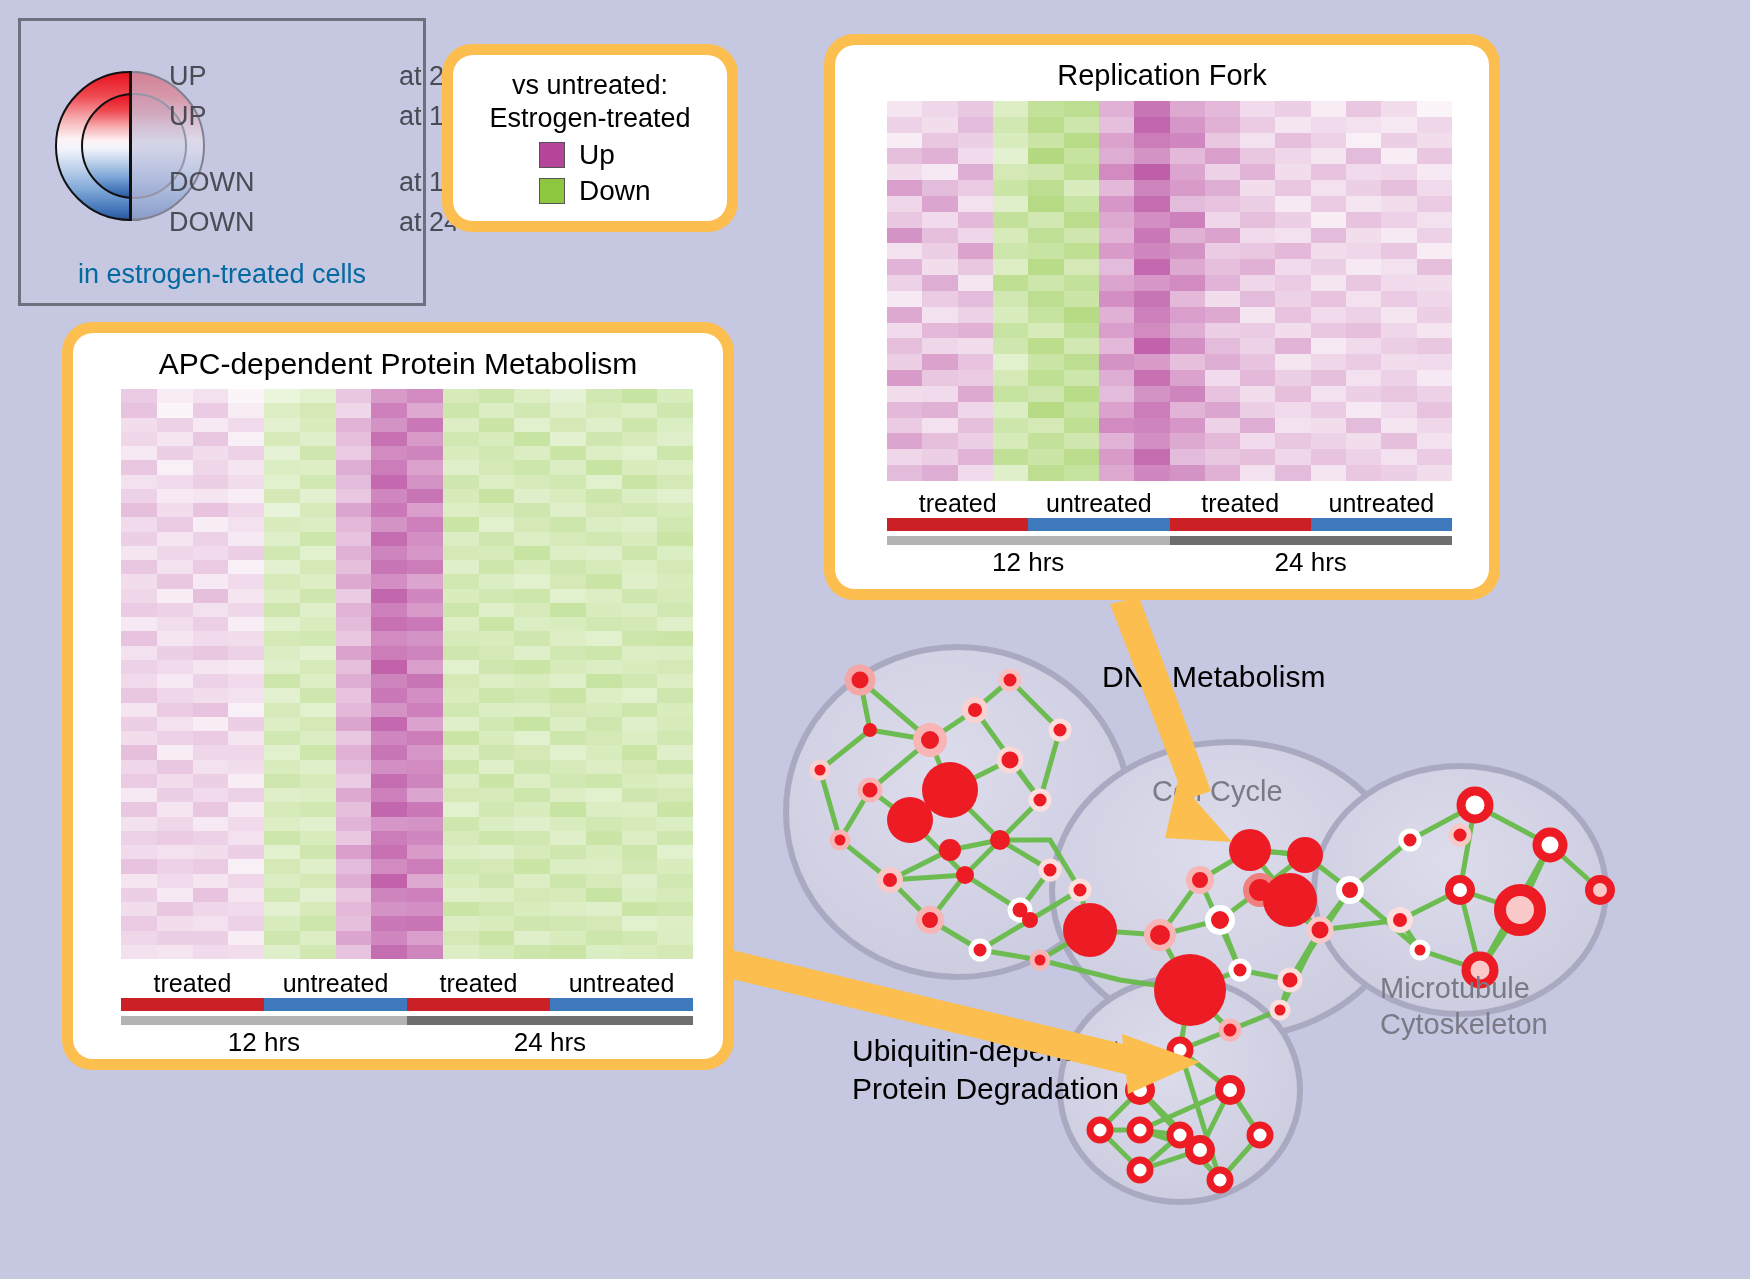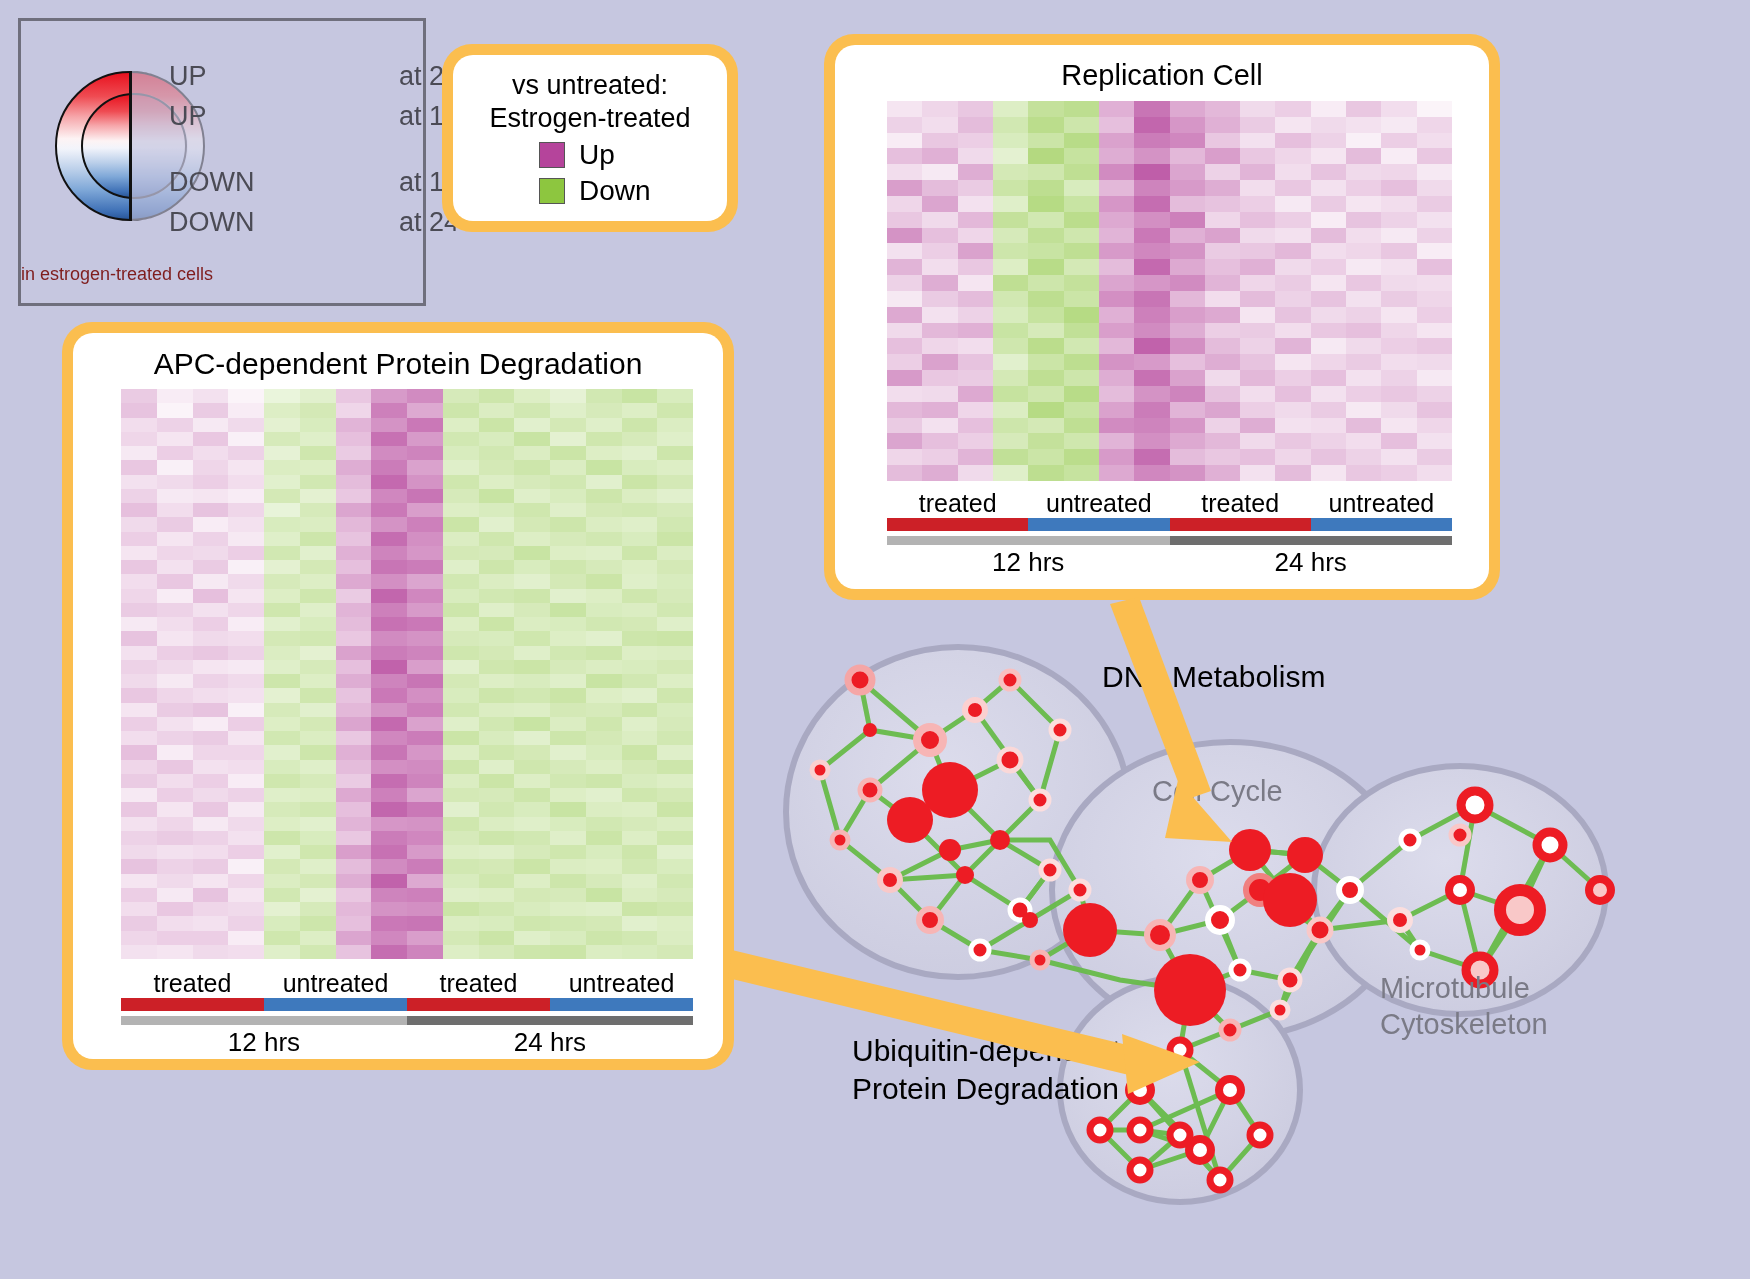--- a/index.html
+++ b/index.html
@@ -34,22 +34,22 @@
     background:rgba(198,199,224,0.62);border-radius:0 75px 75px 0;
   }
   .ring-halfmask2{
     position:absolute;left:75px;top:50px;width:58px;height:106px;
     background:rgba(198,199,224,0.30);border-radius:0 53px 53px 0;
   }
   .ring-divider{position:absolute;left:74px;top:28px;width:2.5px;height:150px;background:#111;}
   #circle-legend .lg-row{position:absolute;color:#4b4b55;font-size:27px;white-space:nowrap;}
   #circle-legend .lg-key{position:absolute;}
   #circle-legend .lg-val{position:absolute;left:230px;}
-  .lg-foot{position:absolute;left:0;top:236px;width:100%;text-align:left;color:#7f1d1d;
-    font-size:18px;line-height:34px;}
+  .lg-foot{position:absolute;left:0;top:236px;width:100%;text-align:center;color:#0369a1;
+    font-size:27px;line-height:34px;}
 
   
   .opanel{
     background:#fbbe4f;border-radius:30px;padding:11px;box-sizing:border-box;
   }
   .opanel > .inner{
     background:#fff;border-radius:20px;width:100%;height:100%;box-sizing:border-box;
     position:relative;
   }
   #legend-updown{left:442px;top:44px;width:296px;height:188px;}
@@ -128,21 +128,21 @@
     </div>
     <div class="ud-row">
       <span class="ud-swatch" id="sw-down" style="background: rgb(141, 198, 63);"></span>
       <span class="ud-label">Down</span>
     </div>
   </div>
 </div>
 
 <div class="abs opanel" id="panel-replication">
   <div class="inner">
-    <div class="panel-title">Replication Cell</div>
+    <div class="panel-title">Replication Fork</div>
     <div class="hm" id="hm-rep" style="left: 52px; top: 56px; width: 565px; height: 380px; grid-template-columns: repeat(16, 1fr); grid-template-rows: repeat(24, 1fr);">
         <div style="background: rgb(245, 229, 241);"></div>
         <div style="background: rgb(239, 214, 233);"></div>
         <div style="background: rgb(233, 199, 225);"></div>
         <div style="background: rgb(221, 238, 197);"></div>
         <div style="background: rgb(196, 225, 155);"></div>
         <div style="background: rgb(189, 222, 144);"></div>
         <div style="background: rgb(224, 176, 213);"></div>
         <div style="background: rgb(200, 117, 181);"></div>
         <div style="background: rgb(221, 169, 209);"></div>
@@ -542,21 +542,21 @@
       <div class="time-names" id="ax-rep-tnames">
           <span>12 hrs</span>
           <span>24 hrs</span>
         </div>
     </div>
   </div>
 </div>
 
 <div class="abs opanel" id="panel-apc">
   <div class="inner">
-    <div class="panel-title">APC-dependent Protein Degradation</div>
+    <div class="panel-title">APC-dependent Protein Metabolism</div>
     <div class="hm" id="hm-apc" style="left: 48px; top: 56px; width: 572px; height: 570px; grid-template-columns: repeat(16, 1fr); grid-template-rows: repeat(40, 1fr);">
         <div style="background: rgb(234, 203, 227);"></div>
         <div style="background: rgb(248, 236, 245);"></div>
         <div style="background: rgb(243, 225, 239);"></div>
         <div style="background: rgb(251, 244, 249);"></div>
         <div style="background: rgb(234, 245, 220);"></div>
         <div style="background: rgb(225, 240, 205);"></div>
         <div style="background: rgb(233, 199, 225);"></div>
         <div style="background: rgb(215, 154, 201);"></div>
         <div style="background: rgb(209, 139, 193);"></div>

